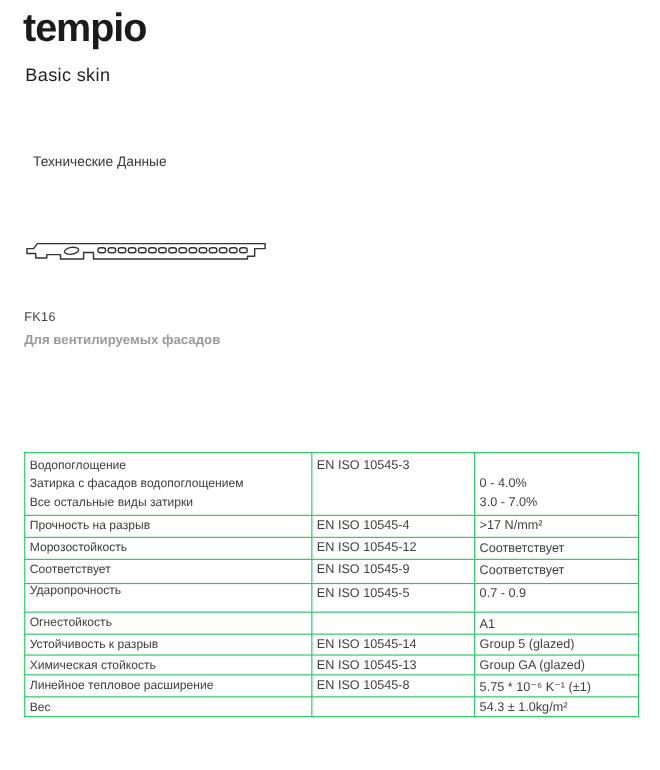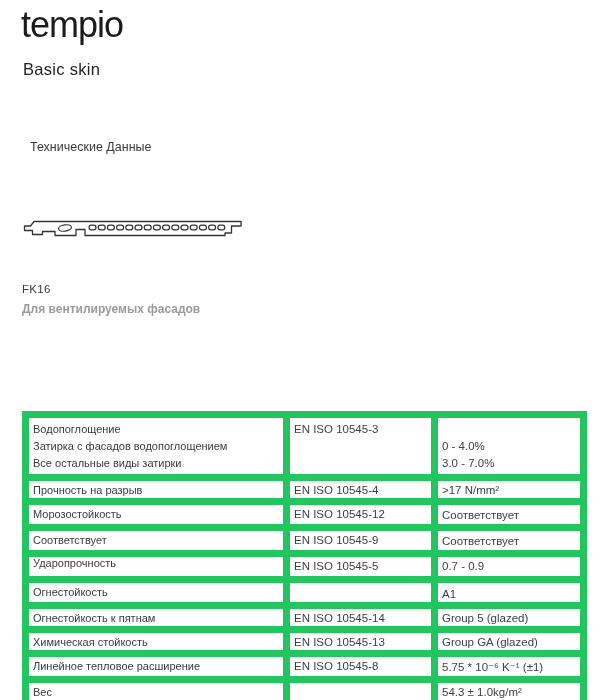--- a/index.html
+++ b/index.html
@@ -12,22 +12,22 @@
     position: relative;
   }
   .abs { position: absolute; }
 
   
   .logo {
     left: 21px; top: 2px;
     font-size: 36px; line-height: 1.3;
     color: #1b1b1b; letter-spacing: -1px;
   }
-  .logo .bold  { font-weight: 400; }
-  .logo .light { font-weight: 400; }
+  .logo .bold  { font-weight: 700; }
+  .logo .light { font-weight: 700; }
   .subtitle {
     left: 23px; top: 60px;
     font-size: 16.5px; color: #1f1f1f; letter-spacing: 0.3px;
   }
 
   
   .section-heading {
     left: 30px; top: 140px;
     font-size: 12.5px; color: #3a3a3a;
     text-underline-offset: 2px;
@@ -42,21 +42,21 @@
 
   
   .spec-table-wrap { left: 22px; top: 411px; }
   table.spec {
     border-collapse: collapse;
     width: 558px;
     table-layout: fixed;
     border: 1px solid #4c4c4c;
   }
   table.spec td {
-    border: 7px solid #22c55e;
+    border: 1px solid #22c55e;
     vertical-align: top;
     padding: 3px 4px 2px 4px;
     background: #ffffff;
   }
   td.label-cell {
     width: 261px;
     background: #f0f0f0;
     box-shadow: inset 0 0 0 1px #ffffff;
     padding-left: 14px;
     font-size: 11px;
@@ -149,21 +149,21 @@
         <td class="label-cell" style="padding-top:0">Ударопрочность</td>
         <td class="std-cell">EN ISO 10545-5</td>
         <td class="val-cell">0.7 - 0.9</td>
       </tr>
       <tr style="height:20px">
         <td class="label-cell">Огнестойкость</td>
         <td class="std-cell"></td>
         <td class="val-cell" style="padding-top:5px">A1</td>
       </tr>
       <tr style="height:19px">
-        <td class="label-cell">Огнестойкость к пятнам</td>
+        <td class="label-cell">Устойчивость к разрыв</td>
         <td class="std-cell">EN ISO 10545-14</td>
         <td class="val-cell">Group 5 (glazed)</td>
       </tr>
       <tr style="height:18px">
         <td class="label-cell">Химическая стойкость</td>
         <td class="std-cell">EN ISO 10545-13</td>
         <td class="val-cell">Group GA (glazed)</td>
       </tr>
       <tr style="height:17px">
         <td class="label-cell">Линейное тепловое расширение</td>

